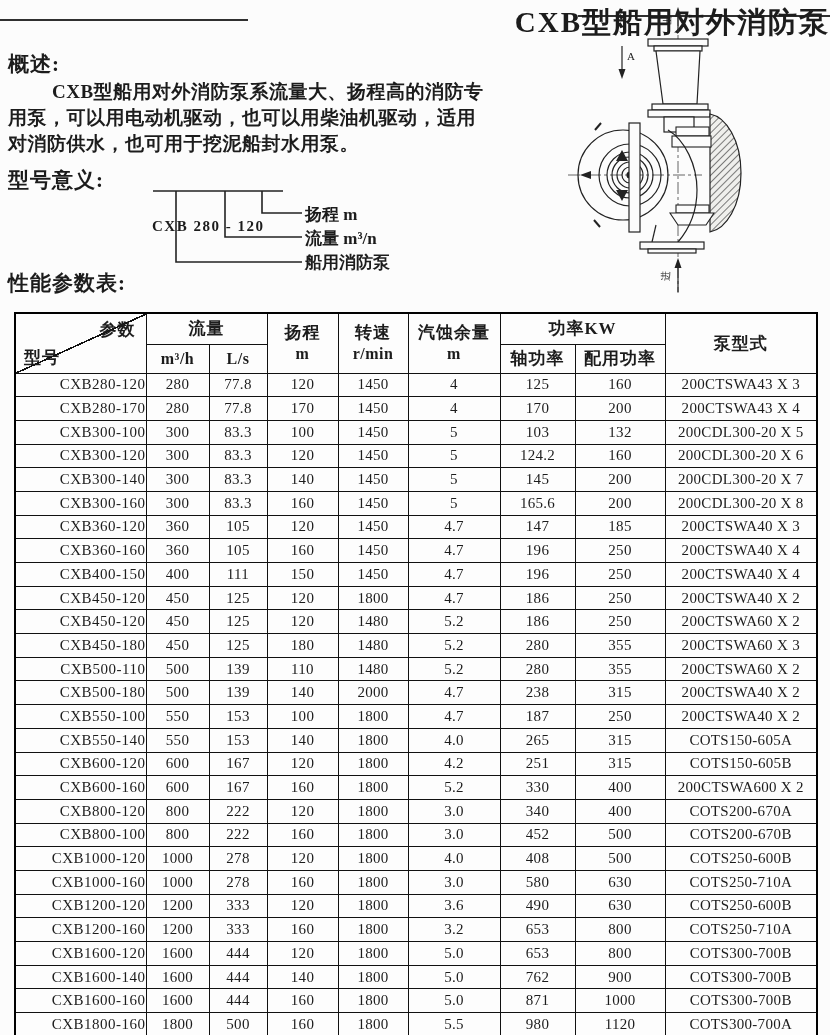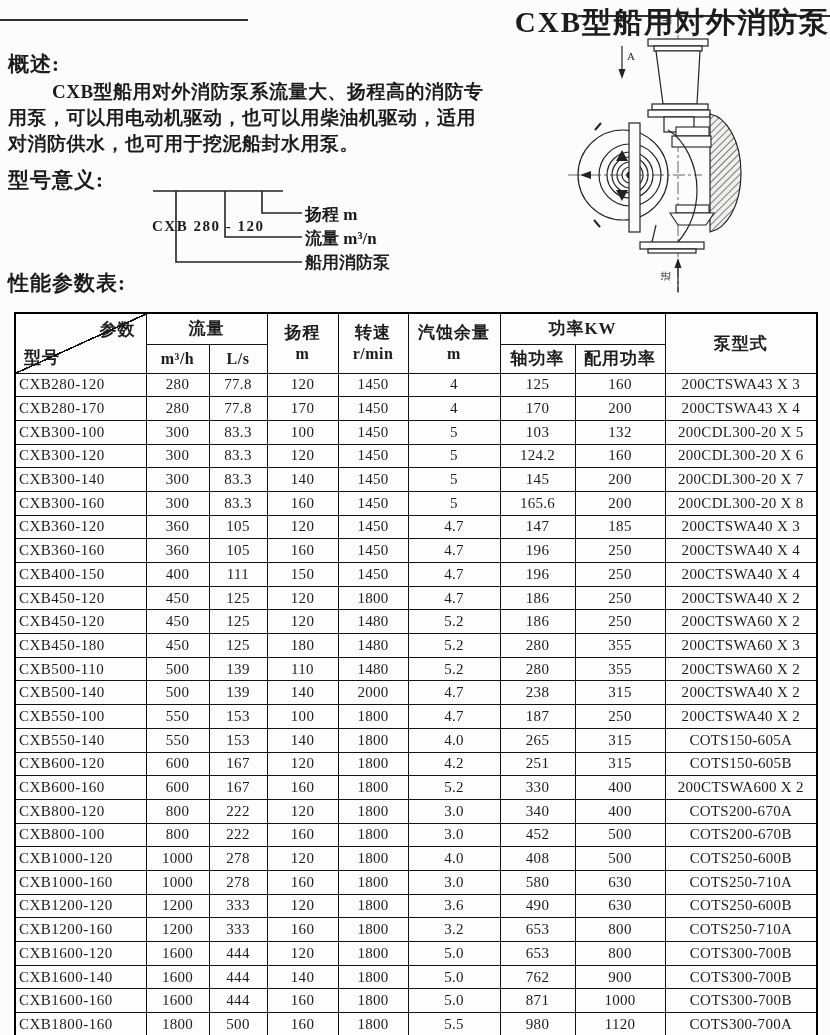--- a/index.html
+++ b/index.html
@@ -35,21 +35,21 @@
   table.ptable{position:absolute;left:14px;top:312px;width:802px;height:726px;
                border-collapse:collapse;table-layout:fixed;background:#fdfdfd;
                border:2px solid #000;}
   .ptable th,.ptable td{border:1px solid #111;padding:0;overflow:hidden;white-space:nowrap;}
   .ptable thead th{font-size:17px;font-weight:bold;text-align:center;letter-spacing:1px;}
   .ptable tr.h-row1{height:31px;}
   .ptable tr.h-row2{height:29px;}
   .ptable .unit{font-size:16px;letter-spacing:.5px;}
   .ptable .two-line div{line-height:1.3;}
   .ptable td{font-size:15px;text-align:center;letter-spacing:.3px;}
-  .ptable td.c-model{text-align:left;padding-left:3px;letter-spacing:.5px;}
+  .ptable td.c-model{text-align:right;padding-left:3px;letter-spacing:.5px;}
 
   .diag{position:relative;
         background:linear-gradient(to bottom right,
           transparent 0%,transparent 49.3%,#111 49.3%,#111 50.8%,transparent 50.8%);}
   .diag .t{position:absolute;top:4px;right:10px;}
   .diag .b{position:absolute;bottom:4px;left:8px;}
 </style>
 </head>
 <body>
 
@@ -342,21 +342,21 @@
           <td>500</td>
           <td>139</td>
           <td>110</td>
           <td>1480</td>
           <td>5.2</td>
           <td>280</td>
           <td>355</td>
           <td>200CTSWA60 X 2</td>
         </tr>
         <tr>
-          <td class="c-model">CXB500-140</td>
+          <td class="c-model">CXB500-180</td>
           <td>500</td>
           <td>139</td>
           <td>140</td>
           <td>2000</td>
           <td>4.7</td>
           <td>238</td>
           <td>315</td>
           <td>200CTSWA40 X 2</td>
         </tr>
         <tr>

